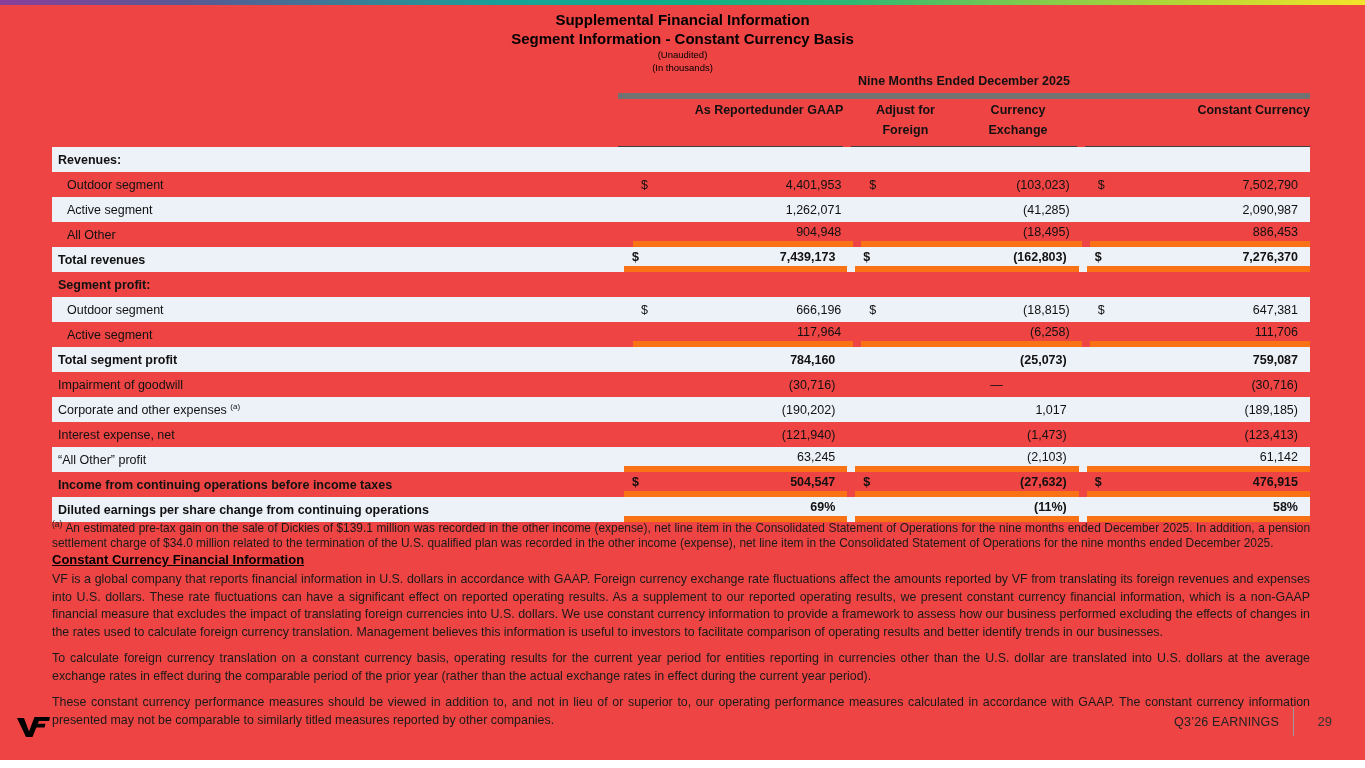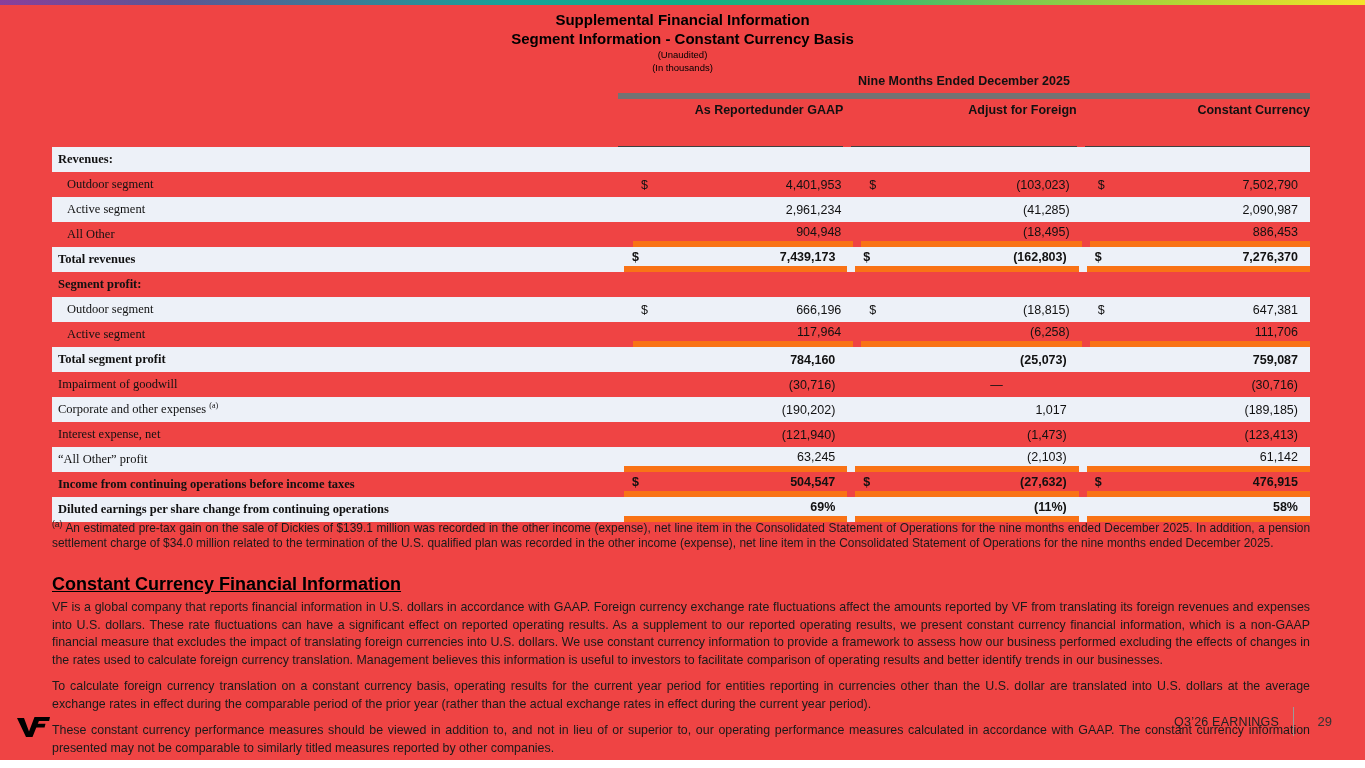--- a/index.html
+++ b/index.html
@@ -19,32 +19,32 @@
   .vcol { flex:1 1 0; margin-left:8px; min-width:0; }
 
   .span-head { text-align:center; font-weight:700; padding-bottom:4px; border-bottom:6px solid #737373; line-height:15px; }
   .col-head-row { margin-top:1px; }
   .col-head { display:flex; justify-content:flex-end; text-align:center;
               font-weight:700; line-height:20px; height:43px; padding-bottom:3px; border-bottom:1px solid #3f3f3f; }
 
   .trow { display:flex; align-items:center; height:25px; }
   .trow.shaded { background:var(--shade, #edf1f8); }
   .trow.bold { font-weight:700; }
-  .cell.label { flex:0 0 558px; padding-left:6px; white-space:nowrap;font-family:Liberation Serif, serif; }
+  .cell.label { flex:0 0 558px; padding-left:6px; white-space:nowrap; }
   .trow.indent .cell.label { padding-left:15px; }
   .cell.val { flex:1 1 0; margin-left:8px; display:flex; justify-content:space-between; align-items:center;
               height:100%; padding:0 12px 0 8px; box-sizing:border-box; min-width:0; }
   .trow.bline .cell.val { border-bottom:6px solid #f97316; }
   .num.dash { padding-right:64px; }
   sup.fn { font-size:8px; vertical-align:super; }
 
   .textblock { position:absolute; left:52px; top:517px; width:1258px; color:#1a1a1a; }
   .footnote { font-size:11.9px; line-height:15.2px; text-align:justify; }
   .footnote .marker { font-size:8.5px; vertical-align:super; margin-right:3px; }
-  .cc-head { margin-top:23px; font-size:18px; font-weight:700; text-decoration:underline; color:#000; }
+  .cc-head { margin-top:1px; font-size:13px; font-weight:700; text-decoration:underline; color:#000; }
   .body-p { margin:4px 0 0 0; font-size:12.4px; line-height:17.5px; text-align:justify; }
   .body-p + .body-p { margin-top:9px; }
 
   .footer-right { position:absolute; right:33px; bottom:24px; display:flex; align-items:center; }
   .footer-label { font-size:12.5px; color:#222; letter-spacing:0.2px; }
   .footer-divider { width:1px; height:29px; background:#9a9a9a; margin:0 16px 0 14px; }
   .footer-page { font-size:13px; color:#333; min-width:22px; text-align:right; }
   .logo { position:absolute; left:16px; bottom:22px; width:36px; height:24px; }
 </style>
 </head>
@@ -66,20 +66,21 @@
       <div class="vcol span-head">Nine Months Ended December 2025</div>
     </div>
     <div class="frow col-head-row">
       <div class="label-spacer"></div>
       <div class="vcol col-head">
         <div>As Reported</div>
         <div>under GAAP</div>
       </div>
       <div class="vcol col-head">
         <div>Adjust for Foreign</div>
+        <div>Currency Exchange</div>
       </div>
       <div class="vcol col-head">
         <div></div>
         <div>Constant Currency</div>
       </div>
     </div>
 
     <div class="trow shaded bold">
       <div class="cell label">Revenues:</div>
       <div class="cell val">
@@ -109,21 +110,21 @@
       <div class="cell val">
           <span class="ds">$</span>
           <span class="num">7,502,790</span>
         </div>
     </div>
 
     <div class="trow indent shaded">
       <div class="cell label">Active segment</div>
       <div class="cell val">
           <span class="ds"></span>
-          <span class="num">2,961,234</span>
+          <span class="num">1,262,071</span>
         </div>
       <div class="cell val">
           <span class="ds"></span>
           <span class="num">(41,285)</span>
         </div>
       <div class="cell val">
           <span class="ds"></span>
           <span class="num">2,090,987</span>
         </div>
     </div>

